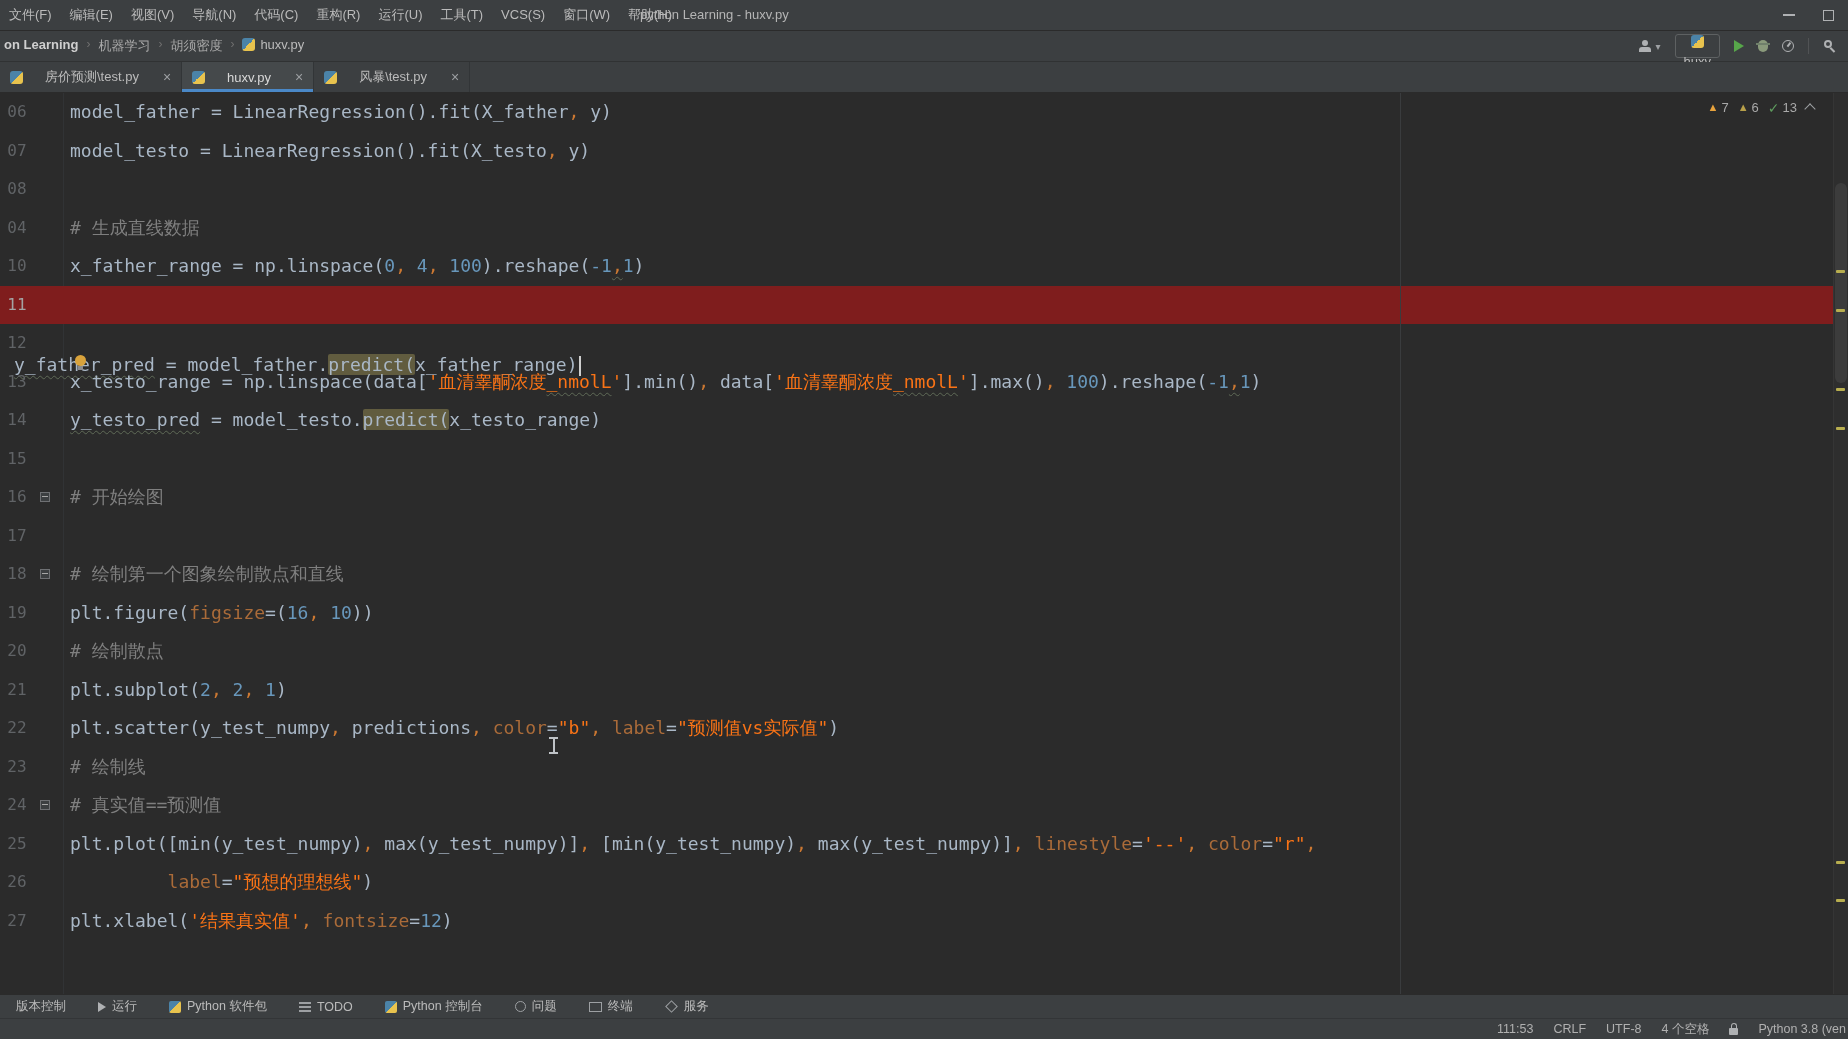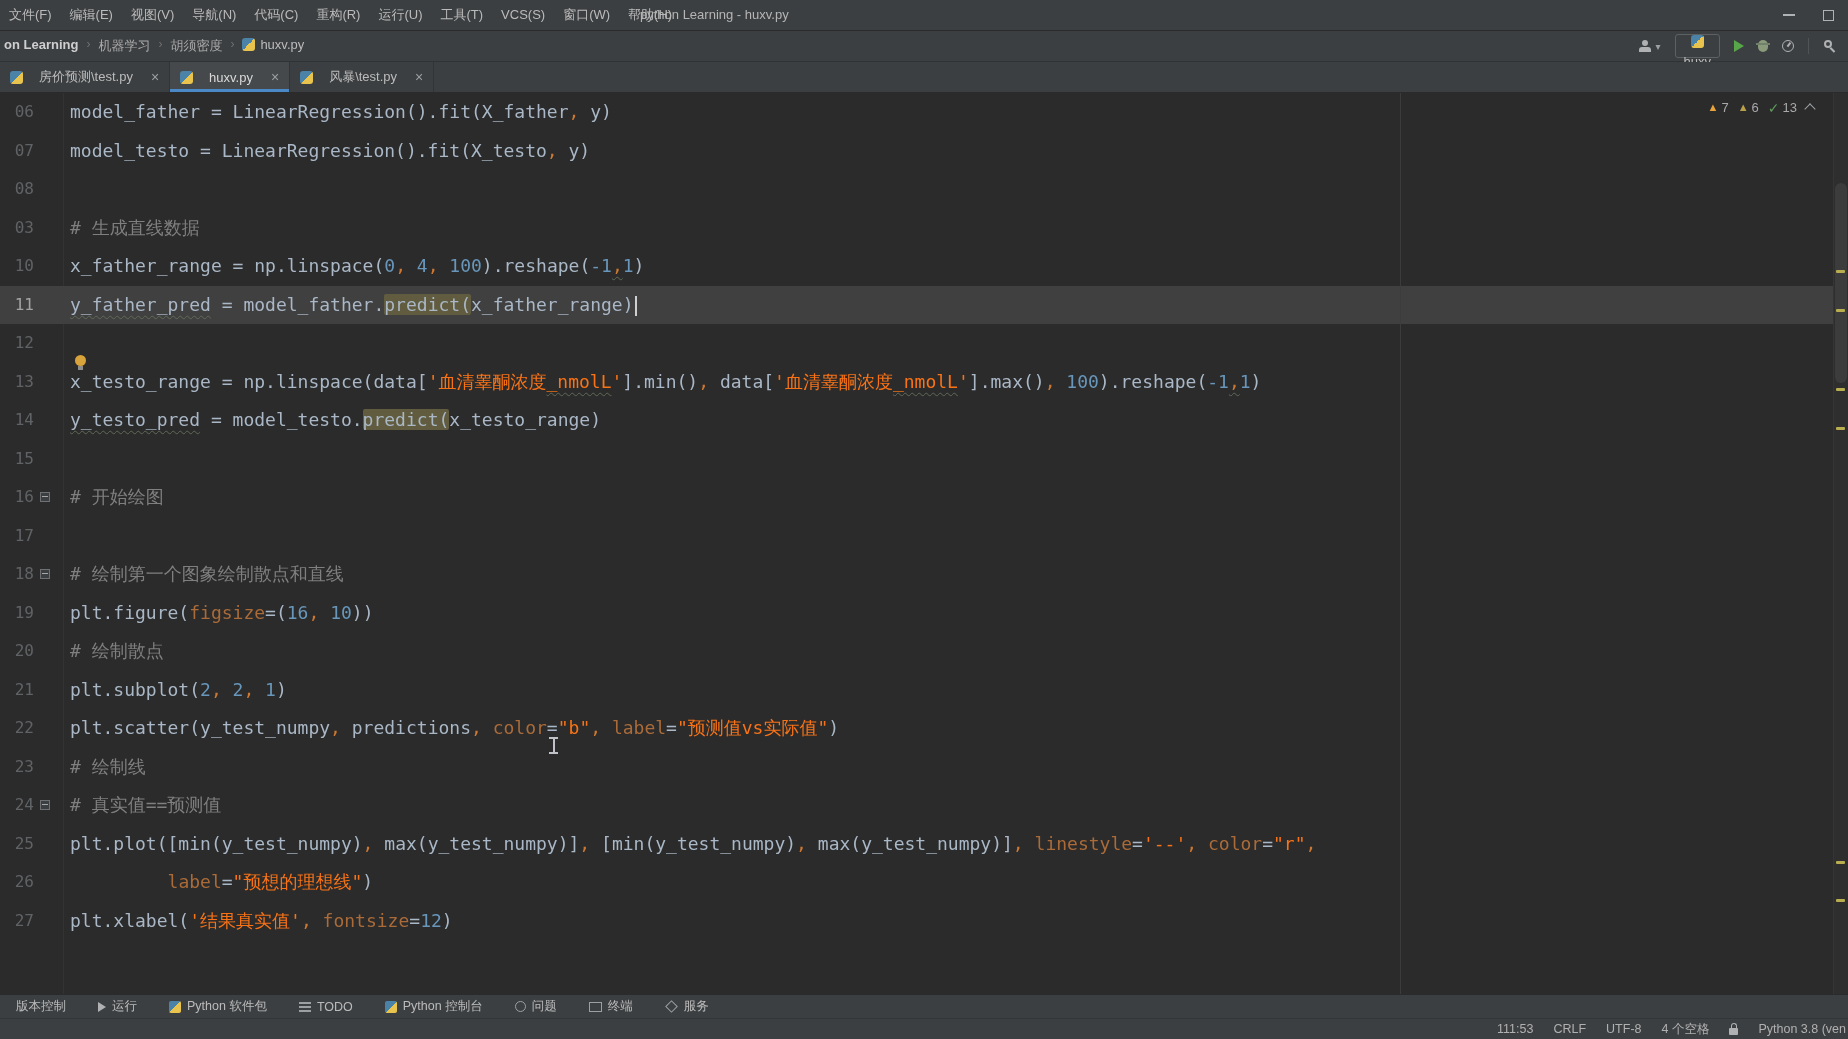--- a/index.html
+++ b/index.html
@@ -37,32 +37,32 @@
   .bug-icon::before{content:"";position:absolute;left:-2px;top:3px;width:14px;height:1.5px;background:#70806B;}
   .profiler-icon{width:12px;height:12px;border-radius:50%;border:1.5px solid #AFB1B3;box-sizing:border-box;position:relative;}
   .profiler-icon::after{content:"";position:absolute;left:4.5px;top:1px;width:1.5px;height:5px;background:#AFB1B3;transform:rotate(38deg);}
   .nav-divider{width:1px;height:16px;background:#515355;}
   .search-icon{position:relative;width:15px;height:15px;display:inline-block;}
   .search-icon::before{content:"";position:absolute;left:1px;top:1px;width:8px;height:8px;border:2px solid #AFB1B3;border-radius:50%;box-sizing:border-box;}
   .search-icon::after{content:"";position:absolute;left:8px;top:8px;width:6px;height:2px;background:#AFB1B3;transform:rotate(45deg);transform-origin:0 0;}
 
   
   #tabbar{flex:0 0 30px;background:#3C3F41;border-bottom:1px solid #2B2B2B;display:flex;align-items:stretch;}
-  .tab{display:flex;align-items:center;gap:16px;padding:0 10px;font-size:13px;color:#BBBBBB;
+  .tab{display:flex;align-items:center;gap:22px;padding:0 10px;font-size:13px;color:#BBBBBB;
        border-right:1px solid #323537;position:relative;white-space:nowrap;}
   .tab.active{background:#45494B;color:#D8D8D8;}
   .tab.active::after{content:"";position:absolute;left:0;right:0;bottom:0;height:3px;background:#4A88C7;}
   .tab-close{color:#9DA0A3;font-size:14px;margin-left:2px;line-height:1;}
 
   
   #editor{flex:1 1 auto;position:relative;background:#2B2B2B;overflow:hidden;}
   #code-area{position:absolute;top:0;left:0;right:14px;font-family:"DejaVu Sans Mono",monospace;font-size:18px;}
   .line{display:flex;height:38.5px;line-height:38.5px;white-space:pre;}
-  .line.current{background:#404040;}
-  .ln{flex:0 0 34px;width:34px;text-align:right;color:#606366;font-size:16px;}
+  .line.current{background:#7f1d1d;flex-direction:column;}
+  .ln{flex:0 0 34px;width:34px;text-align:center;color:#606366;font-size:16px;}
   .line.current .ln{color:#A4A3A3;}
   .fold-col{flex:0 0 22px;width:22px;position:relative;}
   .fold-box{position:absolute;top:50%;left:6px;transform:translateY(-50%);width:10px;height:10px;
             border:1px solid #6E7073;background:#3C3F41;box-sizing:border-box;}
   .fold-box::after{content:"";position:absolute;left:1px;right:1px;top:3px;height:1px;background:#A7A7A7;}
   .code{flex:1;color:#A9B7C6;padding-left:14px;}
   .t-d{color:#A9B7C6;}
   .t-m{color:#CC7832;}
   .t-n{color:#6897BB;}
   .t-s{color:#f97316;}
@@ -190,21 +190,21 @@
         <span class="tab-close">×</span>
       </div>
     </div>
 
   <div id="editor">
     <div id="gutter-sep"></div>
     <div id="code-area">
         <div class="line"><span class="ln">06</span><span class="fold-col"></span><span class="code"><span class="t-d">model_father = LinearRegression().fit(X_father</span><span class="t-m">,</span><span class="t-d"> y)</span></span></div>
         <div class="line"><span class="ln">07</span><span class="fold-col"></span><span class="code"><span class="t-d">model_testo = LinearRegression().fit(X_testo</span><span class="t-m">,</span><span class="t-d"> y)</span></span></div>
         <div class="line"><span class="ln">08</span><span class="fold-col"></span><span class="code"></span></div>
-        <div class="line"><span class="ln">03</span><span class="fold-col"></span><span class="code"><span class="t-c"># 生成直线数据</span></span></div>
+        <div class="line"><span class="ln">04</span><span class="fold-col"></span><span class="code"><span class="t-c"># 生成直线数据</span></span></div>
         <div class="line"><span class="ln">10</span><span class="fold-col"></span><span class="code"><span class="t-d">x_father_range = np.linspace(</span><span class="t-n">0</span><span class="t-m">,</span><span class="t-d"> </span><span class="t-n">4</span><span class="t-m">,</span><span class="t-d"> </span><span class="t-n">100</span><span class="t-d">).reshape(</span><span class="t-n">-1</span><span class="t-m t-ty">,</span><span class="t-n">1</span><span class="t-d">)</span></span></div>
         <div class="line current"><span class="ln">11</span><span class="fold-col"></span><span class="code"><span class="t-d t-ty">y_father_pred</span><span class="t-d"> = model_father.</span><span class="t-d t-hl">predict(</span><span class="t-d">x_father_range</span><span class="t-d">)</span><span class="caret"></span></span></div>
         <div class="line"><span class="ln">12</span><span class="fold-col"></span><span class="code"></span></div>
         <div class="line"><span class="ln">13</span><span class="fold-col"></span><span class="code"><span class="t-d">x_testo_range = np.linspace(data[</span><span class="t-s">'血清睾酮浓度</span><span class="t-s t-ty">_nmolL</span><span class="t-s">'</span><span class="t-d">].min()</span><span class="t-m">,</span><span class="t-d"> data[</span><span class="t-s">'血清睾酮浓度</span><span class="t-s t-ty">_nmolL</span><span class="t-s">'</span><span class="t-d">].max()</span><span class="t-m">,</span><span class="t-d"> </span><span class="t-n">100</span><span class="t-d">).reshape(</span><span class="t-n">-1</span><span class="t-m t-ty">,</span><span class="t-n">1</span><span class="t-d">)</span></span></div>
         <div class="line"><span class="ln">14</span><span class="fold-col"></span><span class="code"><span class="t-d t-ty">y_testo_pred</span><span class="t-d"> = model_testo.</span><span class="t-d t-hl">predict(</span><span class="t-d">x_testo_range)</span></span></div>
         <div class="line"><span class="ln">15</span><span class="fold-col"></span><span class="code"></span></div>
         <div class="line"><span class="ln">16</span><span class="fold-col"><span class="fold-box"></span></span><span class="code"><span class="t-c"># 开始绘图</span></span></div>
         <div class="line"><span class="ln">17</span><span class="fold-col"></span><span class="code"></span></div>
         <div class="line"><span class="ln">18</span><span class="fold-col"><span class="fold-box"></span></span><span class="code"><span class="t-c"># 绘制第一个图象绘制散点和直线</span></span></div>
         <div class="line"><span class="ln">19</span><span class="fold-col"></span><span class="code"><span class="t-d">plt.figure(</span><span class="t-k">figsize</span><span class="t-d">=(</span><span class="t-n">16</span><span class="t-m">,</span><span class="t-d"> </span><span class="t-n">10</span><span class="t-d">))</span></span></div>

